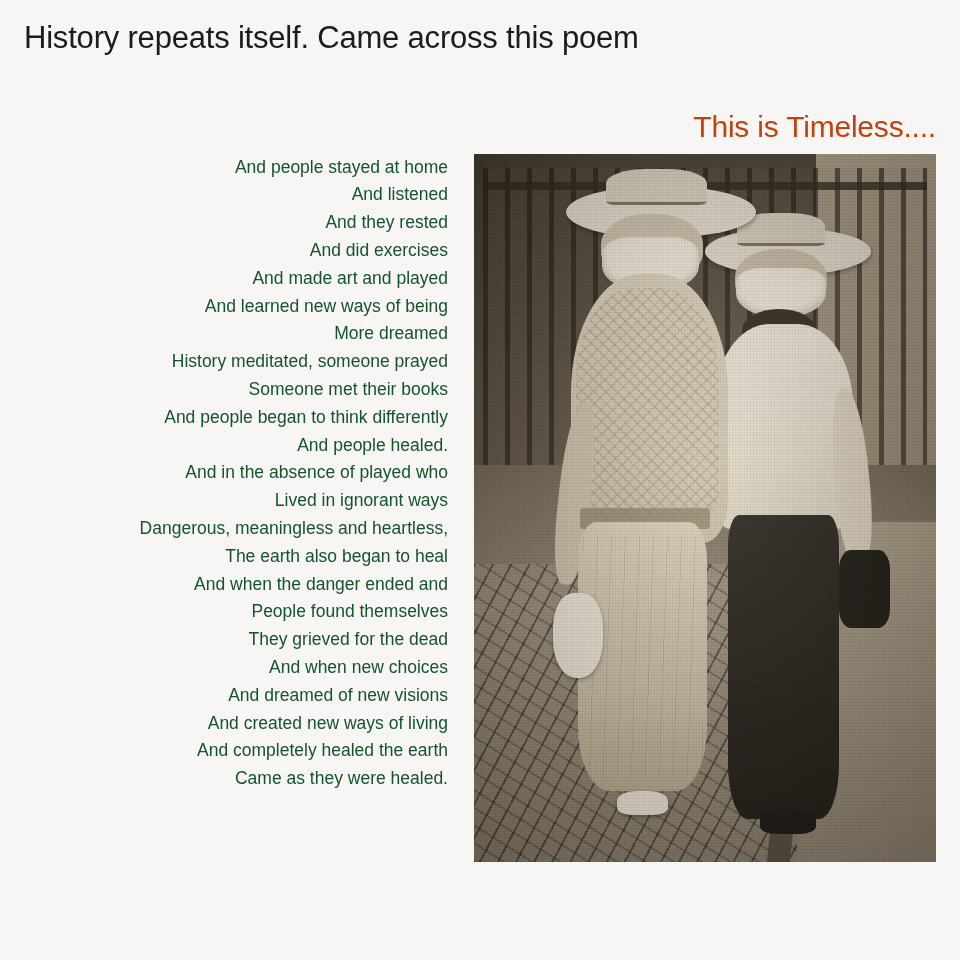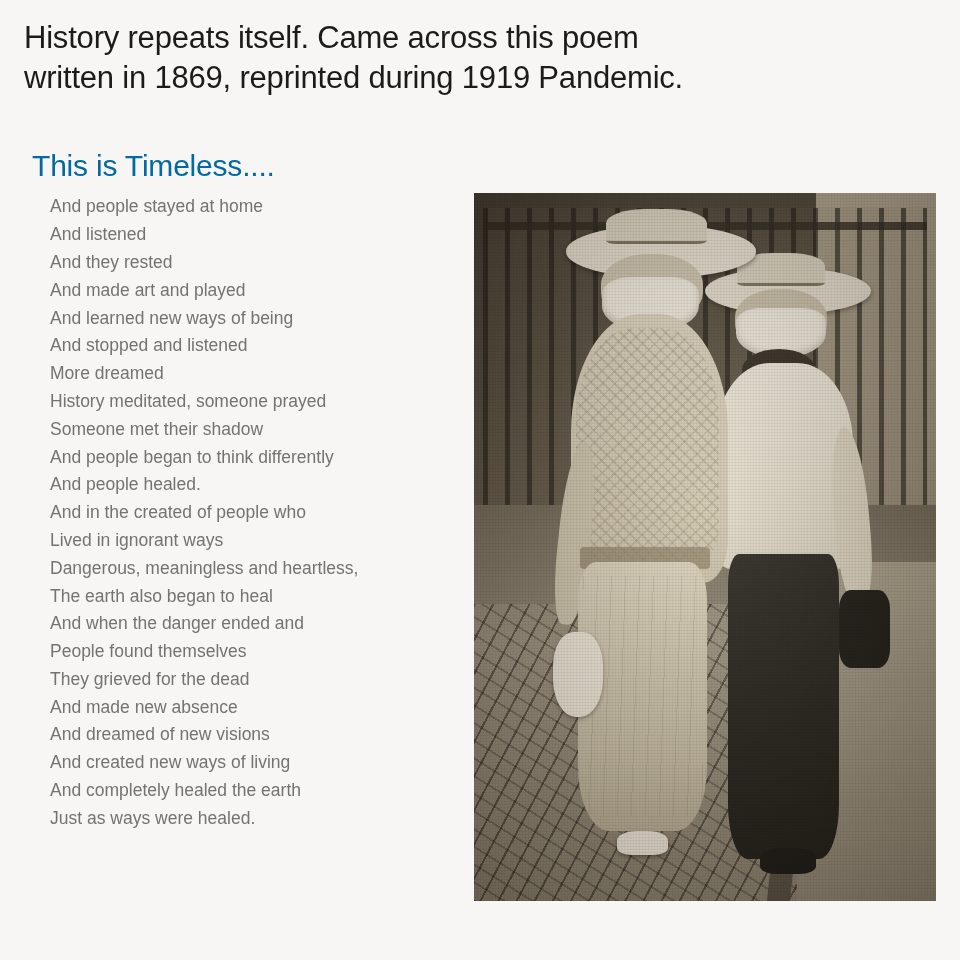--- a/index.html
+++ b/index.html
@@ -29,40 +29,42 @@
     letter-spacing: -0.2px;
     margin: 0;
     max-width: 915px;
   }
   .headline .line {
     display: block;
   }
   .subhead {
     font-size: 30px;
     font-weight: 400;
-    color: #0369a1;
+    color: #c2410c;
     margin: 52px 0 8px 8px;
     letter-spacing: -0.2px;
+    text-align: right;
   }
   .content {
     display: flex;
     align-items: flex-start;
     gap: 26px;
   }
   .poem {
     width: 440px;
     padding-left: 26px;
     box-sizing: border-box;
     margin-top: 2px;
   }
   .poem-line {
     font-size: 17.5px;
     line-height: 27.8px;
-    color: #737373;
+    color: #14532d;
     white-space: nowrap;
+    text-align: right;
   }
   .photo-wrap {
     margin-top: 2px;
     width: 462px;
     height: 708px;
     position: relative;
     flex: none;
   }
   
   .photo {
@@ -317,51 +319,50 @@
     pointer-events: none;
   }
 </style>
 </head>
 <body>
 
 <div class="page">
 
   <h1 class="headline">
     <span class="line">History repeats itself. Came across this poem</span>
-    <span class="line">written in 1869, reprinted during 1919 Pandemic.</span>
   </h1>
 
   <div class="subhead">This is Timeless....</div>
 
   <div class="content">
 
     <div class="poem">
       <div class="poem-line">And people stayed at home</div>
       <div class="poem-line">And listened</div>
       <div class="poem-line">And they rested</div>
+      <div class="poem-line">And did exercises</div>
       <div class="poem-line">And made art and played</div>
       <div class="poem-line">And learned new ways of being</div>
-      <div class="poem-line">And stopped and listened</div>
       <div class="poem-line">More dreamed</div>
       <div class="poem-line">History meditated, someone prayed</div>
-      <div class="poem-line">Someone met their shadow</div>
+      <div class="poem-line">Someone met their books</div>
       <div class="poem-line">And people began to think differently</div>
       <div class="poem-line">And people healed.</div>
-      <div class="poem-line">And in the created of people who</div>
+      <div class="poem-line">And in the absence of played who</div>
       <div class="poem-line">Lived in ignorant ways</div>
       <div class="poem-line">Dangerous, meaningless and heartless,</div>
       <div class="poem-line">The earth also began to heal</div>
       <div class="poem-line">And when the danger ended and</div>
       <div class="poem-line">People found themselves</div>
       <div class="poem-line">They grieved for the dead</div>
-      <div class="poem-line">And made new absence</div>
+      <div class="poem-line">And when new choices</div>
       <div class="poem-line">And dreamed of new visions</div>
       <div class="poem-line">And created new ways of living</div>
       <div class="poem-line">And completely healed the earth</div>
-      <div class="poem-line">Just as ways were healed.</div>
+      <div class="poem-line">Came as they were healed.</div>
     </div>
 
     <div class="photo-wrap">
       <div class="photo" title="Two women in wide-brimmed hats wearing cloth face masks walking arm in arm on a cobbled street, sepia-toned photograph from the 1918-1919 influenza pandemic">
         <div class="bg-sky"></div>
         <div class="bg-wall-right"></div>
         <div class="railing"></div>
         <div class="railing-top"></div>
         <div class="pavement"></div>
         <div class="cobbles"></div>

